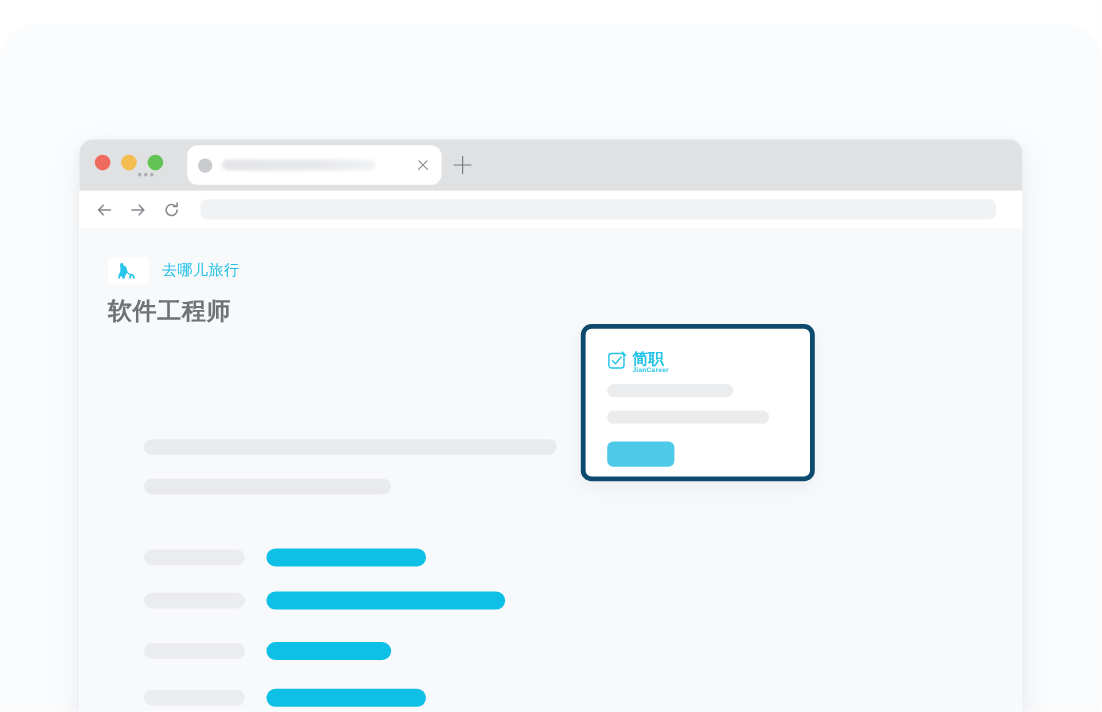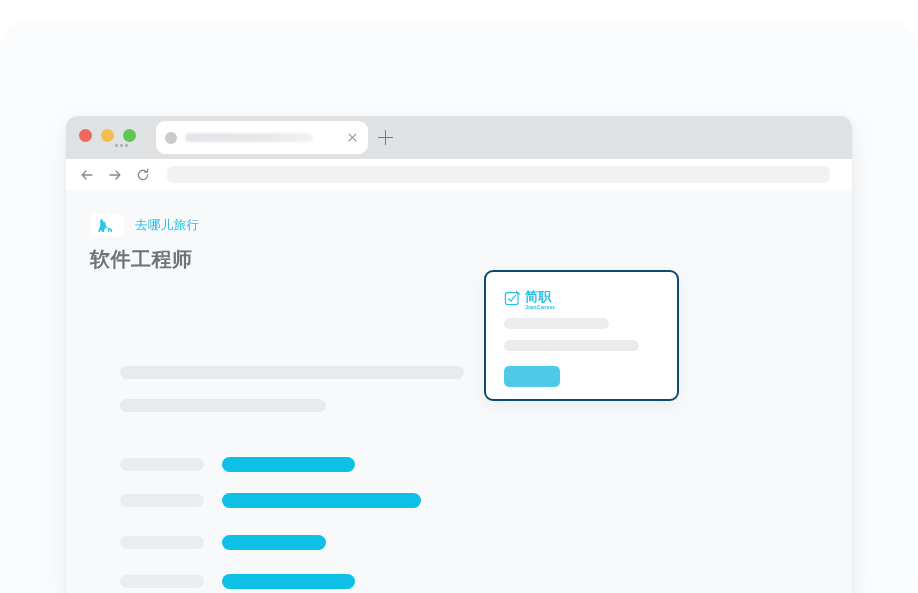--- a/index.html
+++ b/index.html
@@ -240,21 +240,21 @@
   #field-row-4 { top: 384px; }
 
   
   #extension-card {
     position: absolute;
     left: 418px;
     top: 80px;
     width: 195px;
     height: 131px;
     background: #ffffff;
-    border: 2px solid #0c4a6e;
+    border: 4px solid #0c4a6e;
     border-radius: 9px;
     box-shadow: 0 5px 16px rgba(130,140,155,0.10);
   }
   #card-logo {
     position: absolute;
     left: 18px;
     top: 18px;
     display: flex;
     align-items: flex-start;
     gap: 4px;

